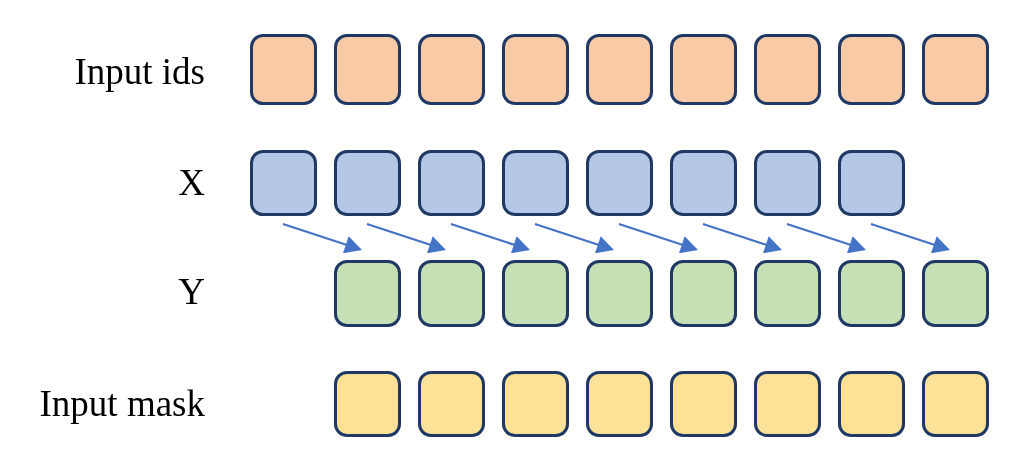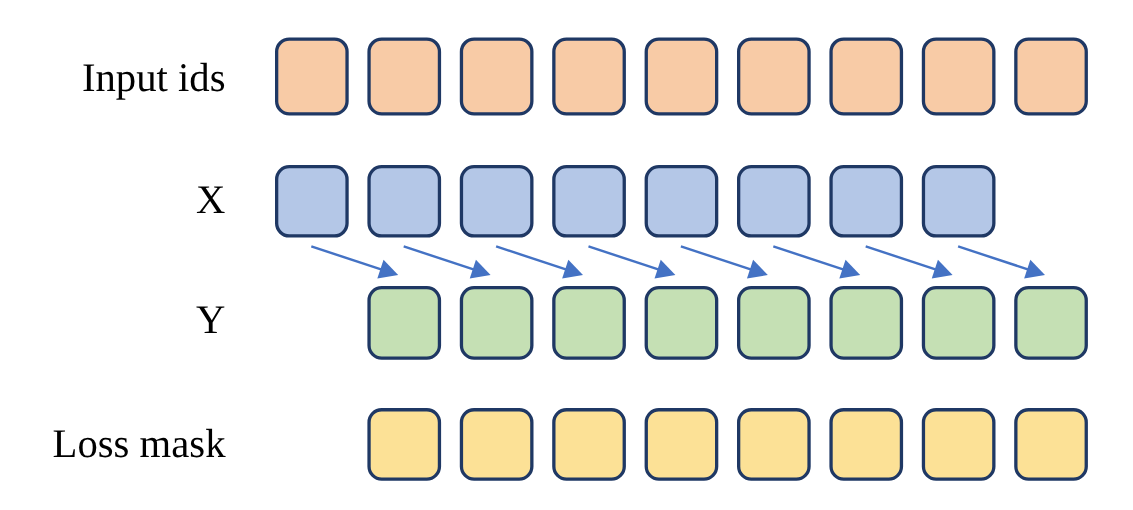--- a/index.html
+++ b/index.html
@@ -49,21 +49,21 @@
   }
 </style>
 </head>
 <body>
 
 <div id="diagram">
 
   <div class="row-label" style="top:53px;">Input ids</div>
   <div class="row-label" style="top:164px;">X</div>
   <div class="row-label" style="top:273px;">Y</div>
-  <div class="row-label" style="top:385px;">Loss mask</div>
+  <div class="row-label" style="top:385px;">Input mask</div>
 
   <div id="cells">
       <div class="cell" style="left: 250px; top: 34px; width: 67px; height: 71px; background: rgb(248, 203, 166); border-color: rgb(31, 56, 100);"></div>
       <div class="cell" style="left: 334px; top: 34px; width: 67px; height: 71px; background: rgb(248, 203, 166); border-color: rgb(31, 56, 100);"></div>
       <div class="cell" style="left: 418px; top: 34px; width: 67px; height: 71px; background: rgb(248, 203, 166); border-color: rgb(31, 56, 100);"></div>
       <div class="cell" style="left: 502px; top: 34px; width: 67px; height: 71px; background: rgb(248, 203, 166); border-color: rgb(31, 56, 100);"></div>
       <div class="cell" style="left: 586px; top: 34px; width: 67px; height: 71px; background: rgb(248, 203, 166); border-color: rgb(31, 56, 100);"></div>
       <div class="cell" style="left: 670px; top: 34px; width: 67px; height: 71px; background: rgb(248, 203, 166); border-color: rgb(31, 56, 100);"></div>
       <div class="cell" style="left: 754px; top: 34px; width: 67px; height: 71px; background: rgb(248, 203, 166); border-color: rgb(31, 56, 100);"></div>
       <div class="cell" style="left: 838px; top: 34px; width: 67px; height: 71px; background: rgb(248, 203, 166); border-color: rgb(31, 56, 100);"></div>

